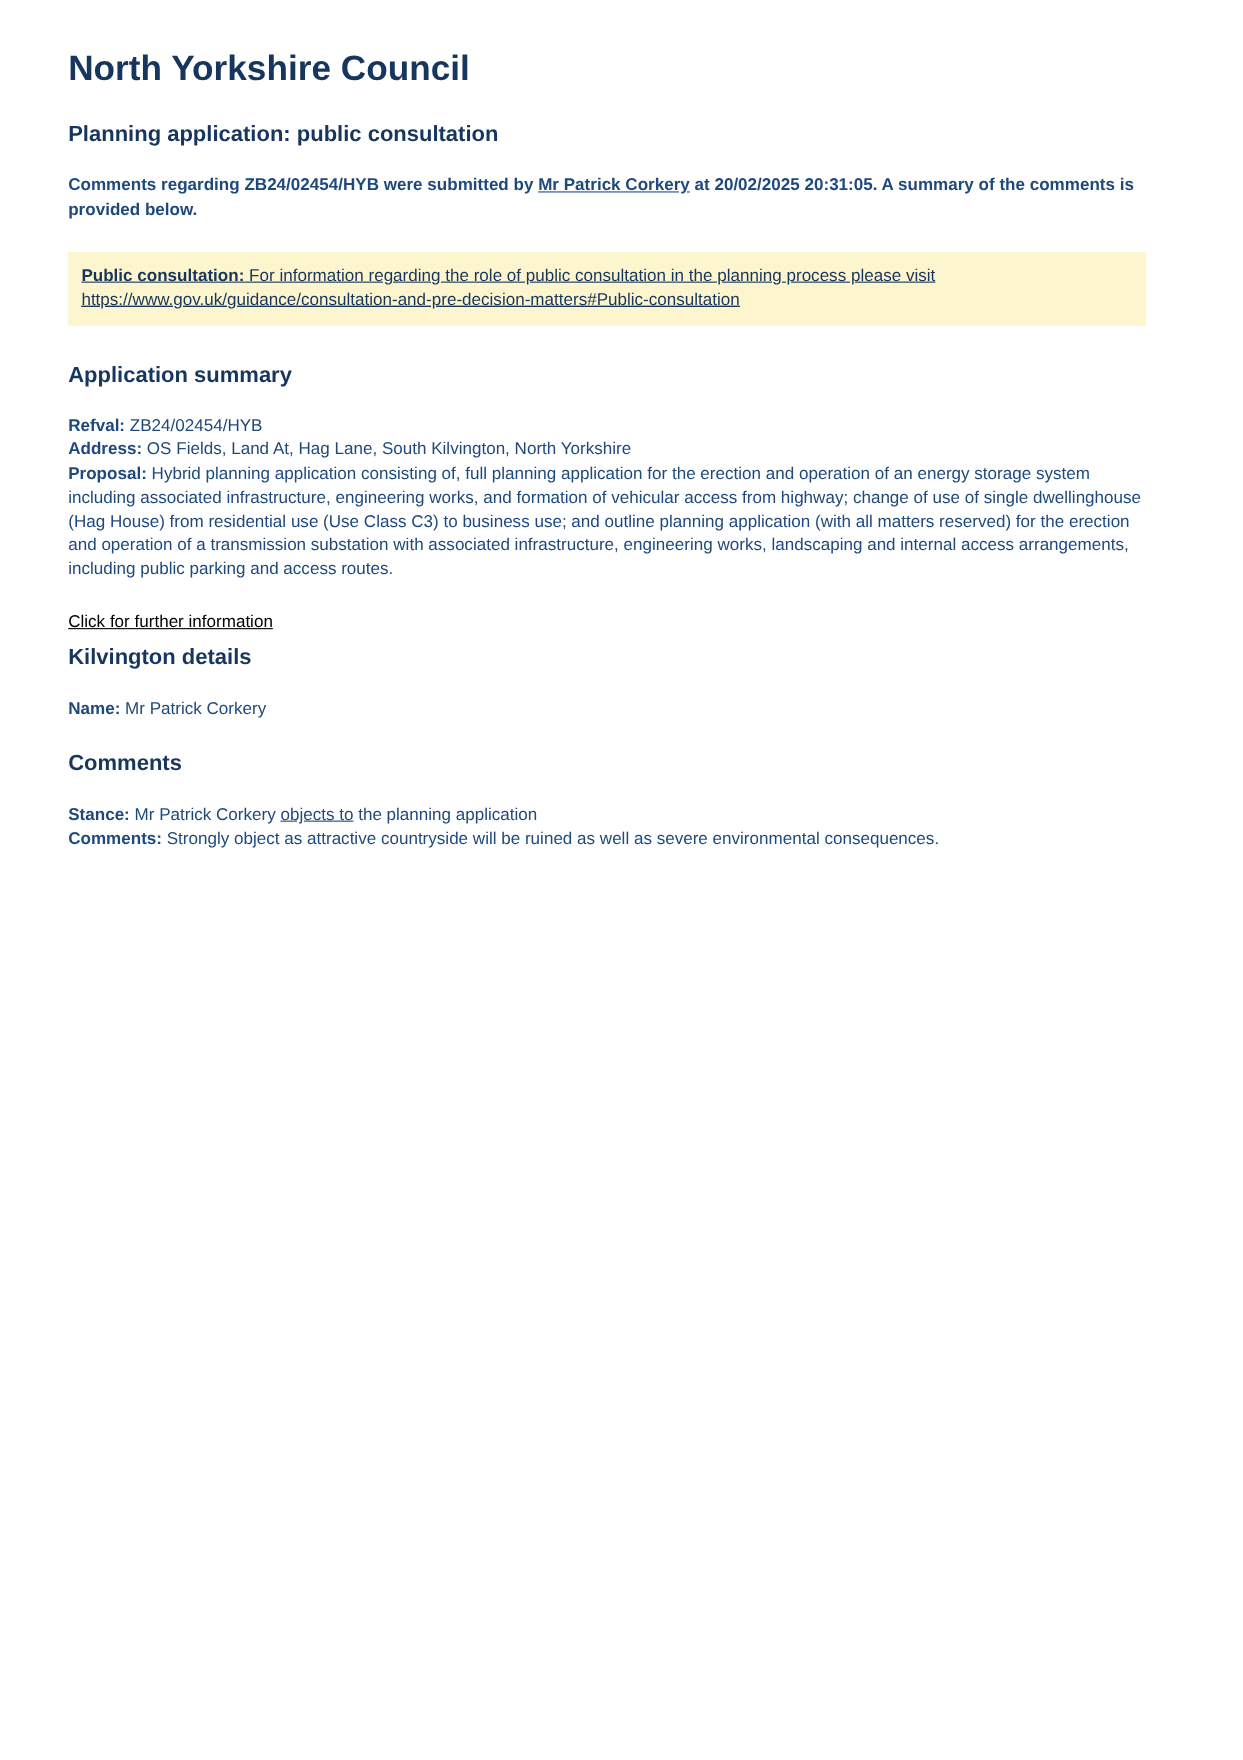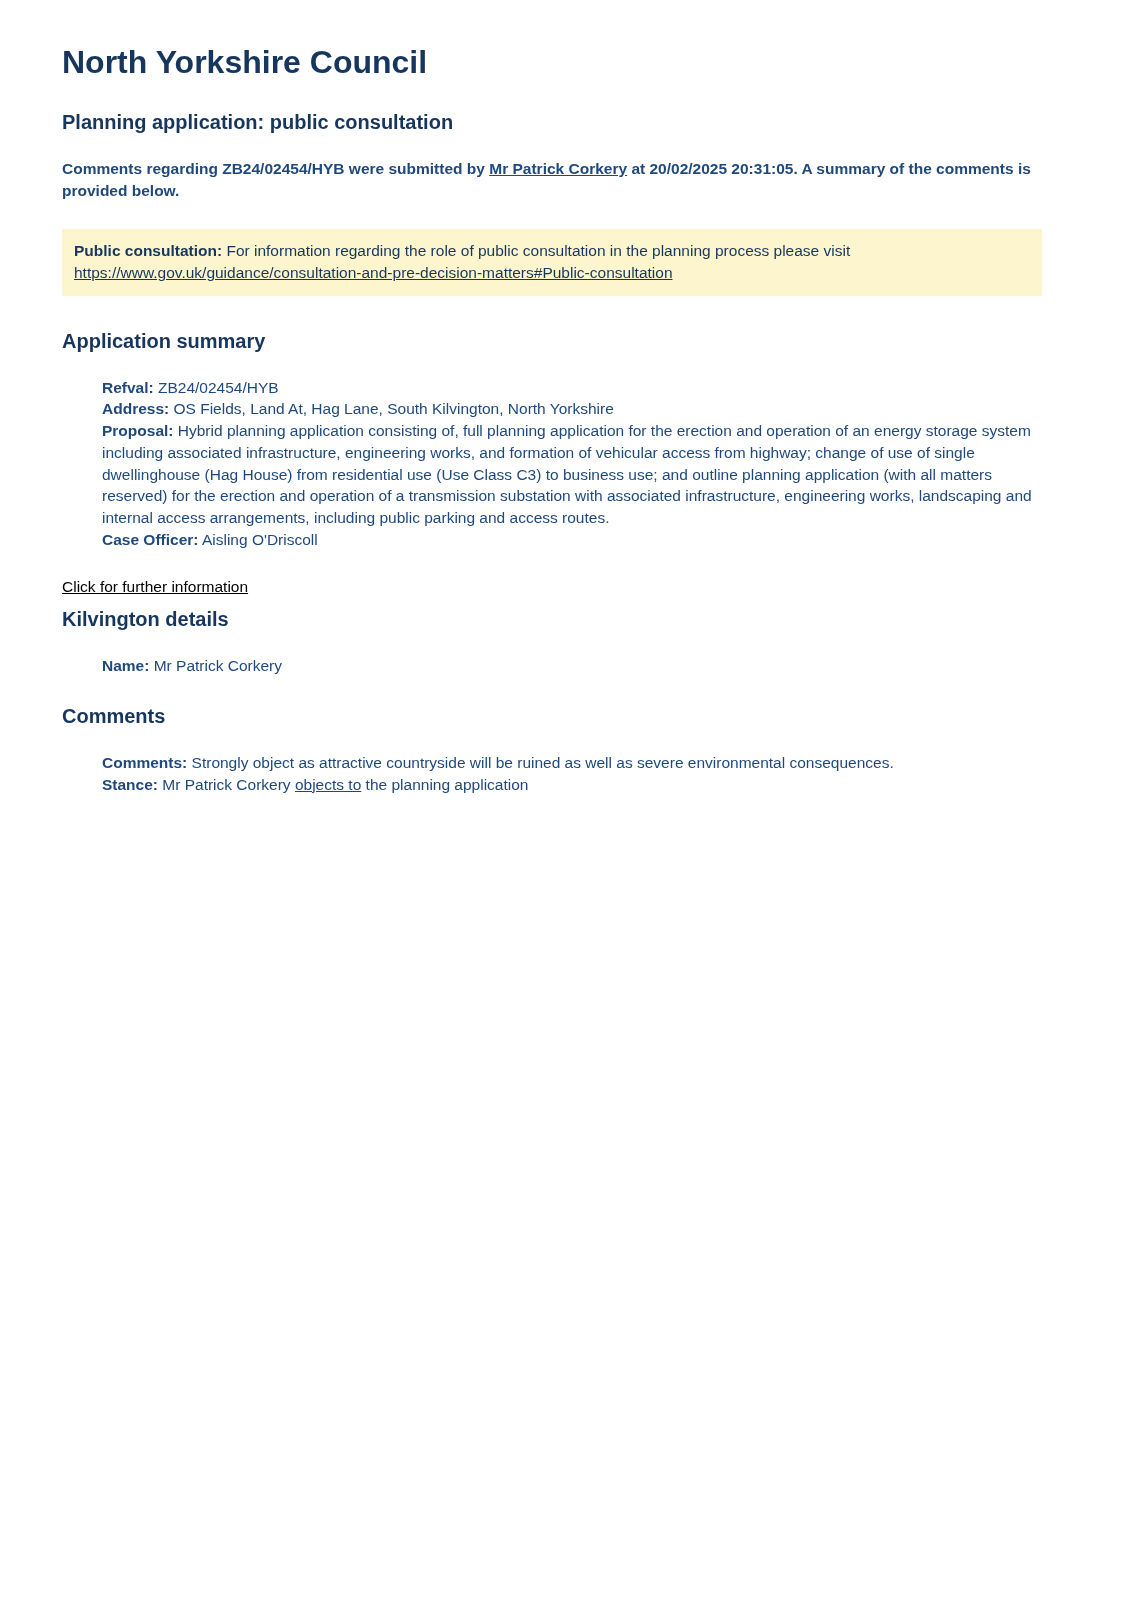--- a/index.html
+++ b/index.html
@@ -34,29 +34,30 @@
     color: #1F497D;
     line-height: 1.4;
   }
   .notice {
     background: #FCF5CE;
     padding: 11px 6px 12px 12px;
     font-size: 15.5px;
     color: #17365D;
     line-height: 1.4;
     margin: 0 0 34px 0;
+    text-decoration: underline;
   }
   .notice strong { font-weight: bold; }
   .body-block {
     margin: 0 0 28px 0;
     font-size: 15.5px;
     color: #1F497D;
     line-height: 1.4;
   }
-  .body-block .line { display: block; margin-left: 40px; }
+  .body-block .line { display: block; }
   .body-block strong, p.stance-line strong { font-weight: bold; color: #1F497D; }
   a.link {
     color: inherit;
     text-decoration: underline;
     cursor: pointer;
   }
   a.link.bold { font-weight: bold; }
   .standalone-link {
     display: inline-block;
     margin: 0 0 12px 0;
@@ -76,31 +77,30 @@
   <p class="intro"><span>Comments regarding ZB24/02454/HYB were submitted by </span><a class="link bold" href="#">Mr Patrick Corkery</a><span> at 20/02/2025 20:31:05. A summary of the comments is provided below.</span></p>
 
   <div class="notice"><strong>Public consultation:</strong><span> For information regarding the role of public consultation in the planning process please visit </span><a class="link" href="#">https://www.gov.uk/guidance/consultation-and-pre-decision-matters#Public-consultation</a></div>
 
   <h2 class="section-heading">Application summary</h2>
 
   <p class="body-block">
     <span class="line"><strong>Refval:</strong><span> ZB24/02454/HYB</span></span>
     <span class="line"><strong>Address:</strong><span> OS Fields, Land At, Hag Lane, South Kilvington, North Yorkshire</span></span>
     <span class="line"><strong>Proposal:</strong><span> Hybrid planning application consisting of, full planning application for the erection and operation of an energy storage system including associated infrastructure, engineering works, and formation of vehicular access from highway; change of use of single dwellinghouse (Hag House) from residential use (Use Class C3) to business use; and outline planning application (with all matters reserved) for the erection and operation of a transmission substation with associated infrastructure, engineering works, landscaping and internal access arrangements, including public parking and access routes.</span></span>
-    <span class="line"><strong>Case Officer:</strong><span> Aisling O'Driscoll</span></span>
   </p>
 
   <a class="link standalone-link" href="#">Click for further information</a>
 
   <h2 class="section-heading">Kilvington details</h2>
 
   <p class="body-block">
     <span class="line"><strong>Name:</strong><span> Mr Patrick Corkery</span></span>
   </p>
 
   <h2 class="section-heading">Comments</h2>
 
   <p class="body-block">
+    <span class="line stance-line"><strong>Stance:</strong><span> Mr Patrick Corkery </span><a class="link" href="#">objects to</a><span> the planning application</span></span>
     <span class="line"><strong>Comments:</strong><span> Strongly object as attractive countryside will be ruined as well as severe environmental consequences.</span></span>
-    <span class="line stance-line"><strong>Stance:</strong><span> Mr Patrick Corkery </span><a class="link" href="#">objects to</a><span> the planning application</span></span>
   </p>
 
 </div>
 
 </body></html>

